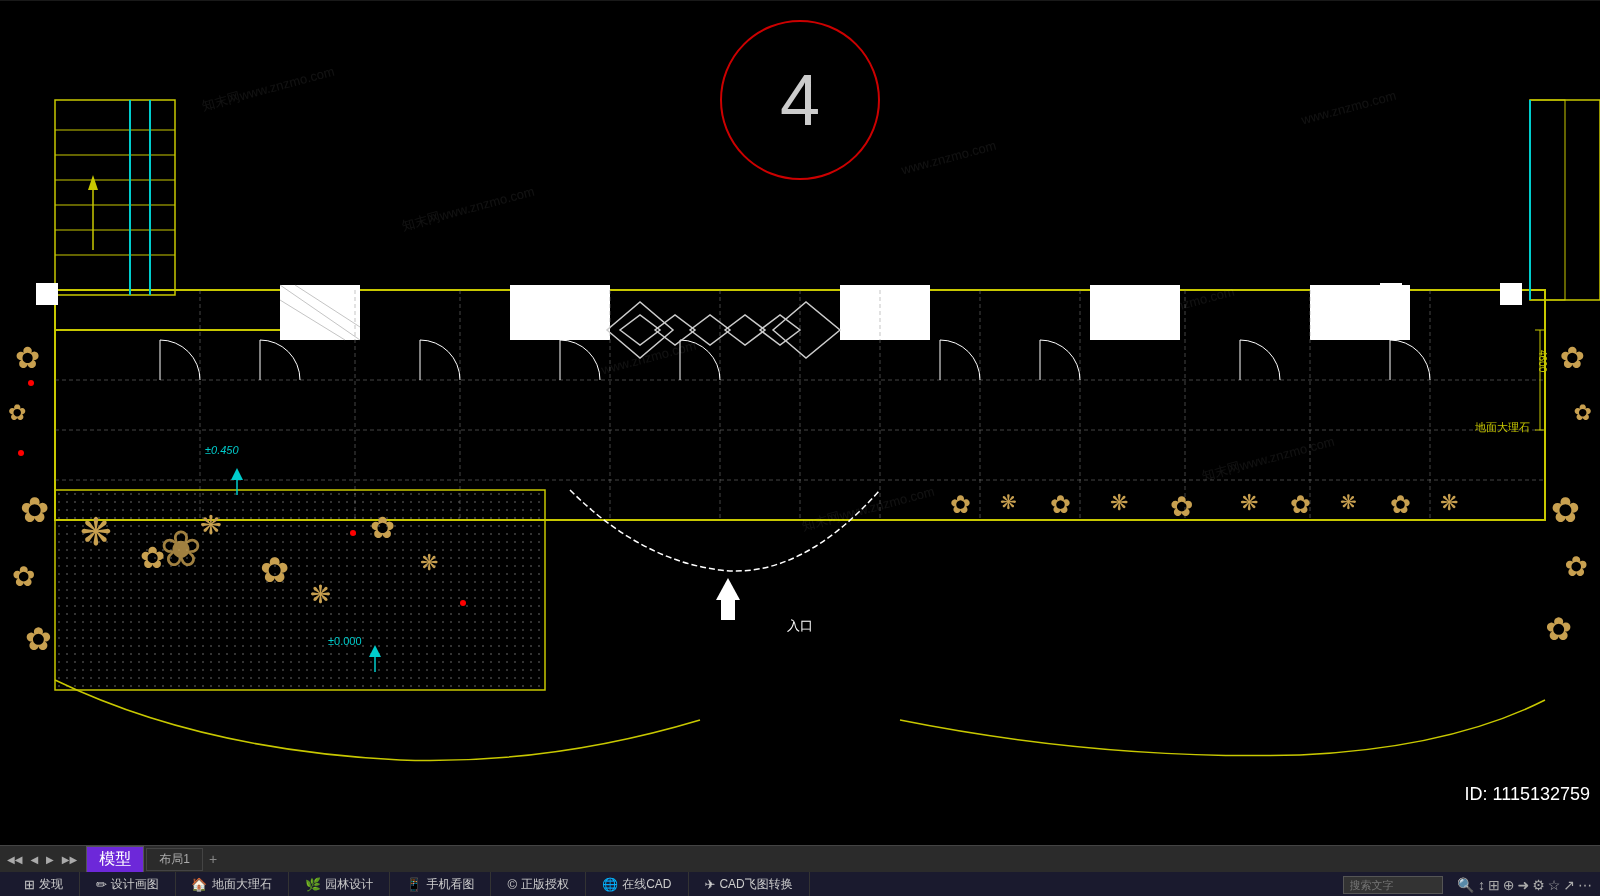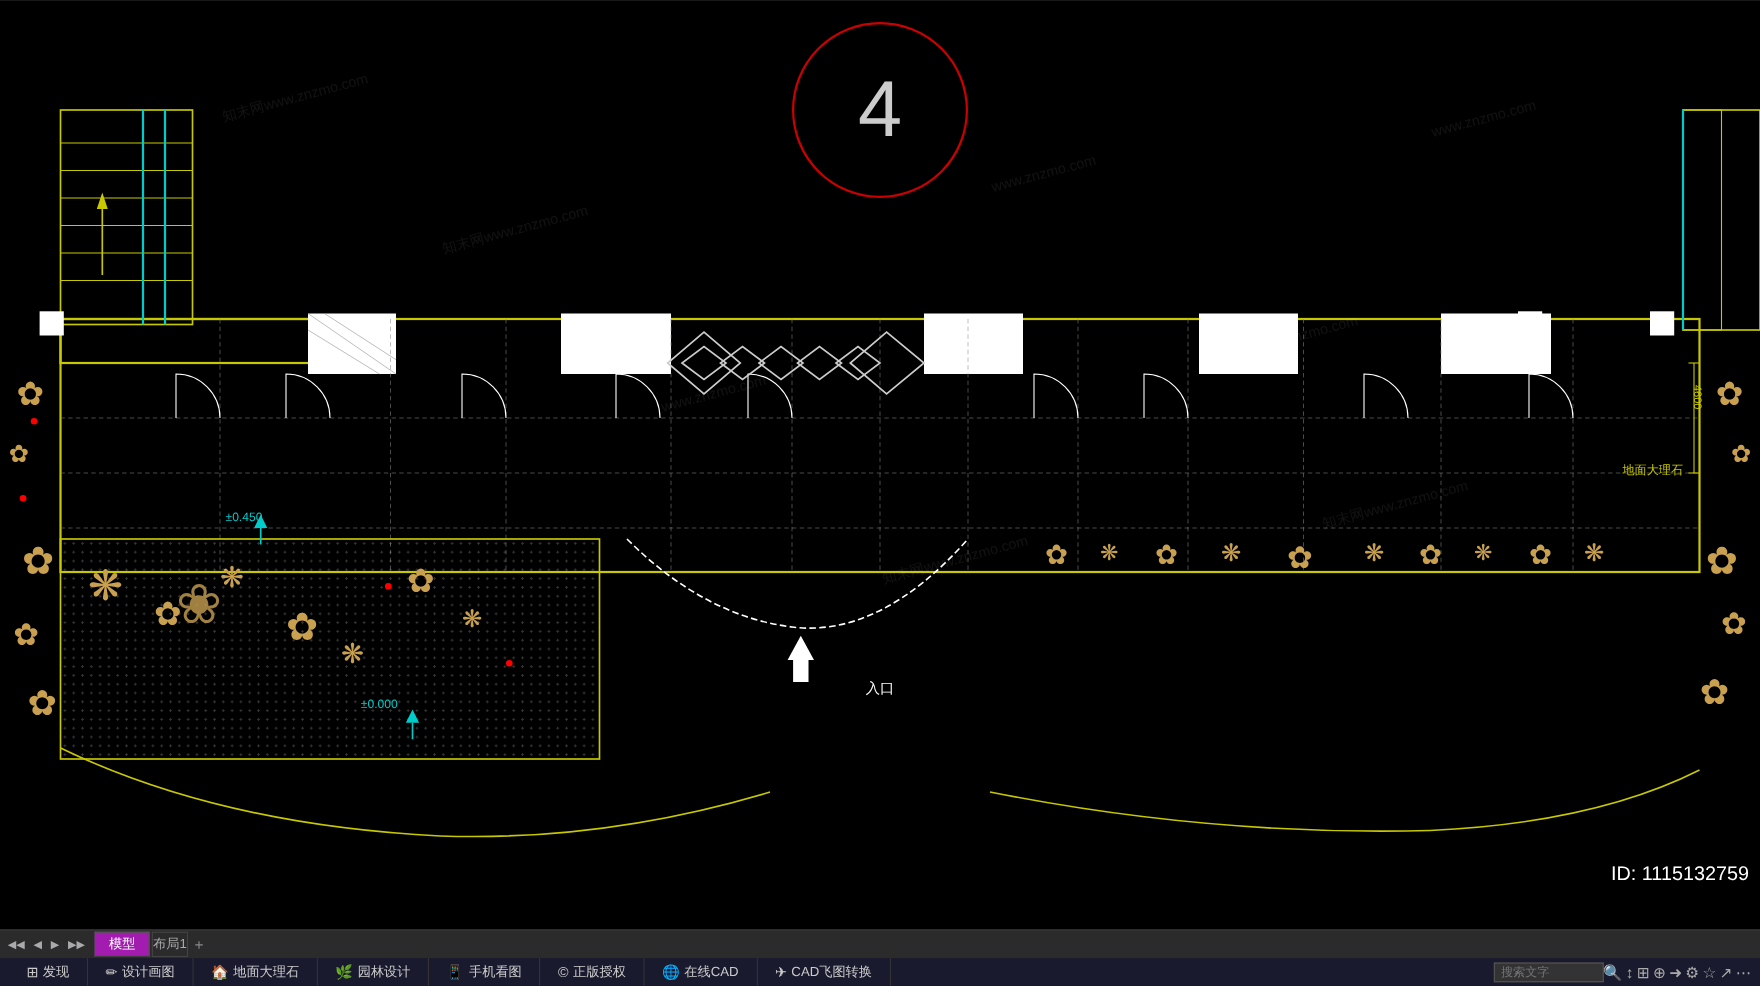--- a/index.html
+++ b/index.html
@@ -118,34 +118,34 @@
     .tab-row-top {
       display: flex;
       align-items: center;
       height: 26px;
       background: #2b2b2b;
       padding: 0 4px;
       gap: 2px;
     }
 
     .tab-model {
-      background: #a21caf;
+      background: #6d28d9;
       color: white;
-      font-size: 12px;
+      font-size: 16px;
       padding: 2px 12px;
       border: 1px solid #555;
       border-bottom: 1px solid #3c3c3c;
       cursor: pointer;
     }
 
     .tab-layout {
       background: #2b2b2b;
       color: #aaa;
       font-size: 12px;
-      padding: 2px 0;
+      padding: 2px 12px;
       border: 1px solid #444;
       cursor: pointer;
     }
 
     .nav-arrows {
       display: flex;
       gap: 2px;
       margin-right: 4px;
     }
     .nav-arrow {
@@ -174,21 +174,21 @@
       gap: 4px;
       cursor: pointer;
       border-right: 1px solid #333;
     }
     .bottom-tab .icon { font-size: 13px; }
 
     .search-area {
       margin-left: auto;
       display: flex;
       align-items: center;
-      gap: 0;
+      gap: 15px;
       justify-content: center;
     }
     .search-input {
       background: #333;
       border: 1px solid #555;
       color: #ccc;
       font-size: 11px;
       padding: 2px 6px;
       width: 100px;
       height: 18px;
@@ -327,21 +327,21 @@
     <polygon points="728,578 716,600 740,600" fill="white"></polygon>
     <rect x="721" y="600" width="14" height="20" fill="white"></rect>
 
     <line x1="0" y1="0" x2="1600" y2="0" stroke="#333" stroke-width="1"></line>
   </svg>
 
   <div class="circle-number">
     <span>4</span>
   </div>
 
-  <div class="dim-label" style="left: 205px; top: 465px;">±0.450</div>
+  <div class="dim-label" style="left: 205px; top: 444px; font-style: italic;">±0.450</div>
   <div class="dim-label" style="left: 328px; top: 635px;">±0.000</div>
 
   <div class="material-label">地面大理石</div>
 
   <div style="position:absolute; right:52px; top:350px; color:#c8c800; font-size:10px; writing-mode:vertical-rl; z-index:15;">4600</div>
 
   <div style="position:absolute; bottom:210px; left:50%; transform:translateX(-50%); color:white; font-size:13px; z-index:15; white-space:nowrap;margin-top:20px;">入口</div>
 
   <div style="position:absolute; top:340px; left:15px; color:#c8a050; font-size:30px; z-index:12;">✿</div>
   <div style="position:absolute; top:400px; left:8px; color:#c8a050; font-size:22px; z-index:12;">✿</div>

